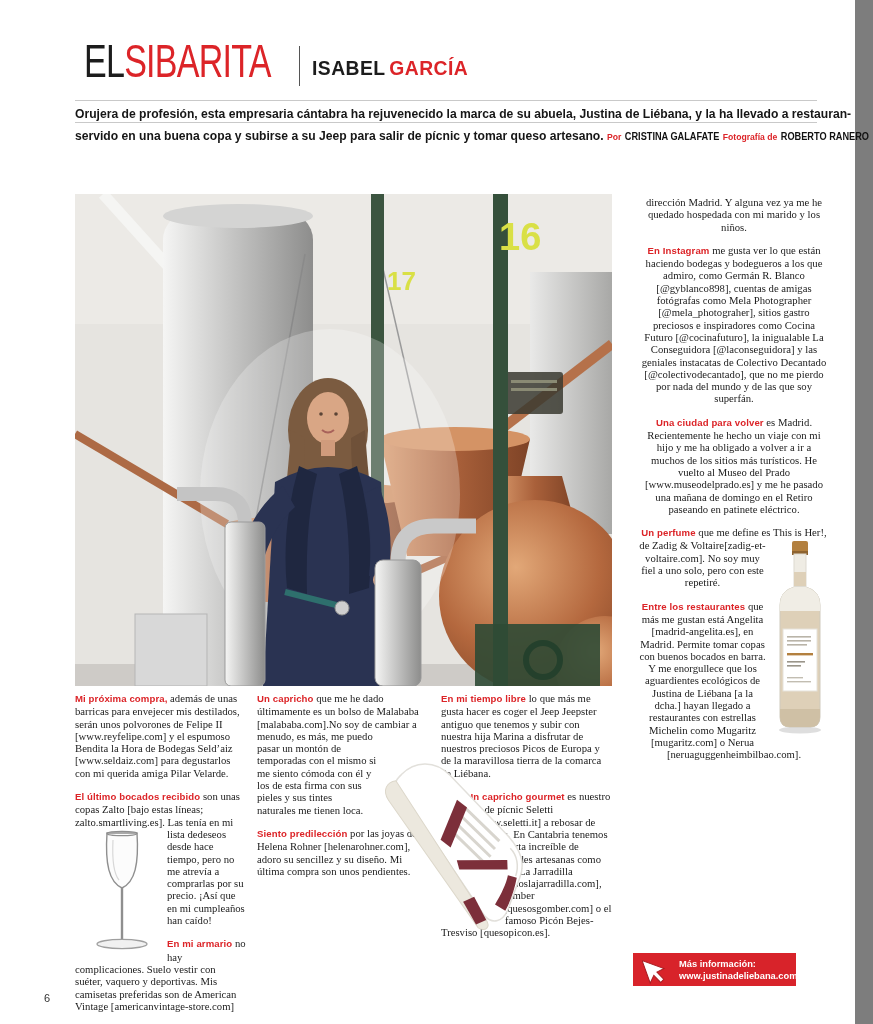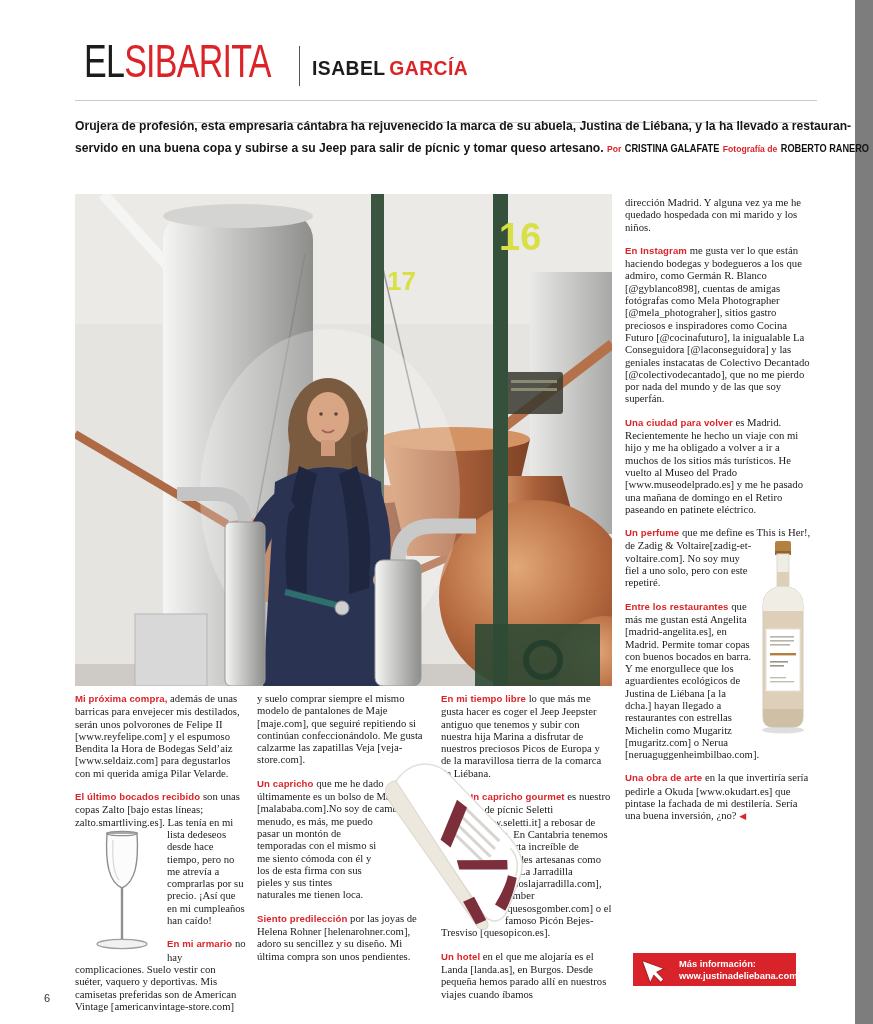--- a/index.html
+++ b/index.html
@@ -21,36 +21,36 @@
   .brand .sib { color:#dc2428; }
   .header-divider { left:299px; top:46px; width:1px; height:40px; background:#555; }
   .person { left:312px; top:56px; font-family:"Liberation Sans", sans-serif;
     font-size:21px; font-weight:bold; letter-spacing:0.5px; white-space:nowrap;
     transform:scaleX(0.92); transform-origin:0 0; }
   .person .first { color:#1c1c1c; margin-right:4px; }
   .person .last  { color:#dc2428; }
 
   
   .intro { left:75px; top:100px; width:742px; }
-  .intro-row { border-top:1px solid #c9c9c9; padding:15px 0 4px 0; height:22px; overflow:visible; }
+  .intro-row { border-top:1px solid #c9c9c9; padding:3px 0 4px 0; height:22px; overflow:visible; }
   .intro-text { display:inline-block; white-space:nowrap; transform:scaleX(0.92);
     transform-origin:0 50%; font-family:"Liberation Sans", sans-serif;
     font-size:13.2px; font-weight:bold; color:#161616; }
   .by-red   { color:#dc2428; font-size:9.4px; font-weight:bold; }
   .by-black { color:#111;    font-size:10px;  font-weight:bold; }
 
   
   .photo { left:75px; top:194px; width:537px; height:492px; overflow:hidden; background:#e6e4e0; }
   .caption { position:absolute; left:8px; top:26px; width:154px; text-align:center;
     font-family:"Liberation Sans", sans-serif; }
   .caption .cap-title { color:#e8262c; font-size:10px; font-weight:bold; letter-spacing:0.2px; }
   .caption .cap-body  { color:#141414; font-size:9.8px; line-height:12.6px; font-weight:bold; }
 
   
-  .rcol { left:625px; top:196px; width:190px; }
+  .rcol { left:639px; top:196px; width:190px;text-align:center; }
   .bcol { top:692px; width:171px; }
   .c1 { left:75px; } .c2 { left:257px; } .c3 { left:441px; }
   .para { font-size:10.7px; line-height:12.3px; margin-bottom:11px; color:#1b1b1b; }
   .lead { font-family:"Liberation Sans", sans-serif; font-weight:bold;
     color:#dc2428; font-size:9.6px; letter-spacing:0.1px;margin-top:20px; }
   .end-mark { color:#dc2428; font-size:9px; }
 
   
   .bottle-float { float:right; width:58px; height:196px; margin:2px 0 2px 5px; position:relative; }
   .glass-float  { float:left;  width:90px; height:122px; margin:2px 5px 0 -3px; position:relative; }
@@ -225,25 +225,20 @@
         <rect x="13" y="120" width="18" height="1.6" fill="#9a958a"></rect>
         <rect x="13" y="124" width="14" height="1.6" fill="#9a958a"></rect>
         <rect x="13" y="136" width="16" height="1.4" fill="#c2bdb1"></rect>
         <rect x="13" y="140" width="24" height="1.4" fill="#c2bdb1"></rect>
       </svg></span><span>[zadig-et-voltaire.com]. No soy muy fiel a uno solo, pero con este repetiré.</span>
   </p>
   <p class="para">
     <span class="lead">Entre los restaurantes</span>
     <span>que más me gustan está Angelita [madrid-angelita.es], en Madrid.  Permite tomar copas con buenos bocados en barra. Y me enorgullece que los aguardientes ecológicos de Justina de Liébana [a la dcha.] hayan llegado a restaurantes con estrellas Michelin como Mugaritz [mugaritz.com] o Nerua [neruaguggenheimbilbao.com].</span>
   </p>
-  <p class="para">
-    <span class="lead">Una obra de arte</span>
-    <span>en la que invertiría sería pedirle a Okuda [www.okudart.es] que pintase la fachada de mi destilería. Sería una buena inversión, ¿no?</span>
-    <span class="end-mark">◀</span>
-  </p>
 </div>
 
 <div class="abs bcol c1">
   <p class="para">
     <span class="lead">Mi próxima compra,</span>
     <span>además de unas barricas para envejecer mis destilados, serán unos polvorones de Felipe II [www.reyfelipe.com] y el espumoso Bendita la Hora de Bodegas Seld’aiz [www.seldaiz.com] para degustarlos con mi querida amiga Pilar Velarde.</span>
   </p>
   <p class="para">
     <span class="lead">El último bocados recibido</span>
     <span>son unas copas Zalto [bajo estas líneas; zalto.smartliving.es]. Las tenía en mi lista de</span><span class="glass-float"><svg width="100" height="130" viewBox="0 0 100 130">
@@ -255,44 +250,37 @@
       </svg></span><span>deseos desde hace tiempo, pero no me atrevía a comprarlas por su precio. ¡Así que en mi cumpleaños han caído!</span>
   </p>
   <p class="para">
     <span class="lead">En mi armario</span>
     <span>no hay complicaciones. Suelo vestir con suéter, vaquero y deportivas. Mis camisetas preferidas son de American Vintage [americanvintage-store.com]</span>
   </p>
 </div>
 
 <div class="abs bcol c2">
   <p class="para">
-    <span>y suelo comprar siempre el mismo modelo de pantalones de Maje [maje.com], que seguiré repitiendo si continúan confeccionándolo. Me gusta calzarme las zapatillas Veja [veja-store.com].</span>
-  </p>
-  <p class="para">
     <span class="lead">Un capricho</span>
     <span>que me he dado últimamente es un bolso de Malababa [malababa.com].</span><span class="shoe-spacer-r"></span><span>No soy de cambiar a menudo, es más, me puedo pasar un montón de temporadas con el mismo si me siento cómoda con él y los de esta firma con sus pieles y sus tintes naturales me tienen loca.</span>
   </p>
   <p class="para">
     <span class="lead">Siento predilección</span>
     <span>por las joyas de Helena Rohner [helenarohner.com], adoro su sencillez y su diseño. Mi última compra son unos pendientes.</span>
   </p>
 </div>
 
 <div class="abs bcol c3">
   <p class="para">
     <span class="lead">En mi tiempo libre</span>
     <span>lo que más me gusta hacer es coger el Jeep Jeepster antiguo que tenemos y subir con nuestra hija Marina a disfrutar de nuestros preciosos Picos de Europa y de la maravillosa tierra de la comarca de Liébana.</span>
   </p>
   <p class="para">
     <span class="shoe-spacer-l"></span><span class="lead">Un capricho gourmet</span>
     <span>es nuestro kit de pícnic Seletti [www.seletti.it] a rebosar de quesos. En Cantabria tenemos una oferta increíble de variedades artesanas como los de La Jarradilla [quesoslajarradilla.com], Gomber [quesosgomber.com] o el famoso Picón Bejes-Tresviso [quesopicon.es].</span>
-  </p>
-  <p class="para">
-    <span class="lead">Un hotel</span>
-    <span>en el que me alojaría es el Landa [landa.as], en Burgos. Desde pequeña hemos parado allí en nuestros viajes cuando íbamos</span>
   </p>
 </div>
 
 <div class="abs sneaker">
   <svg width="190" height="100" viewBox="0 0 190 100">
     <path d="M8,62 C4,44 14,26 36,22 L118,8 C140,5 152,10 160,22 L180,50 C186,60 184,70 172,72 L16,72 C10,72 9,68 8,62 Z" fill="#ffffff" stroke="#e2e0db" stroke-width="1.5"></path>
     <path d="M10,70 L176,73 C184,73 186,80 178,84 L22,87 C10,87 6,78 10,70 Z" fill="#ece8de" stroke="#dcd7ca" stroke-width="1"></path>
     <path d="M130,13 C140,11 150,16 156,24" stroke="#e0ded8" stroke-width="1.5" fill="none"></path>
     <line x1="70" y1="28" x2="118" y2="18" stroke="#d8d5ce" stroke-width="3"></line>
     <line x1="74" y1="36" x2="122" y2="26" stroke="#d8d5ce" stroke-width="3"></line>

